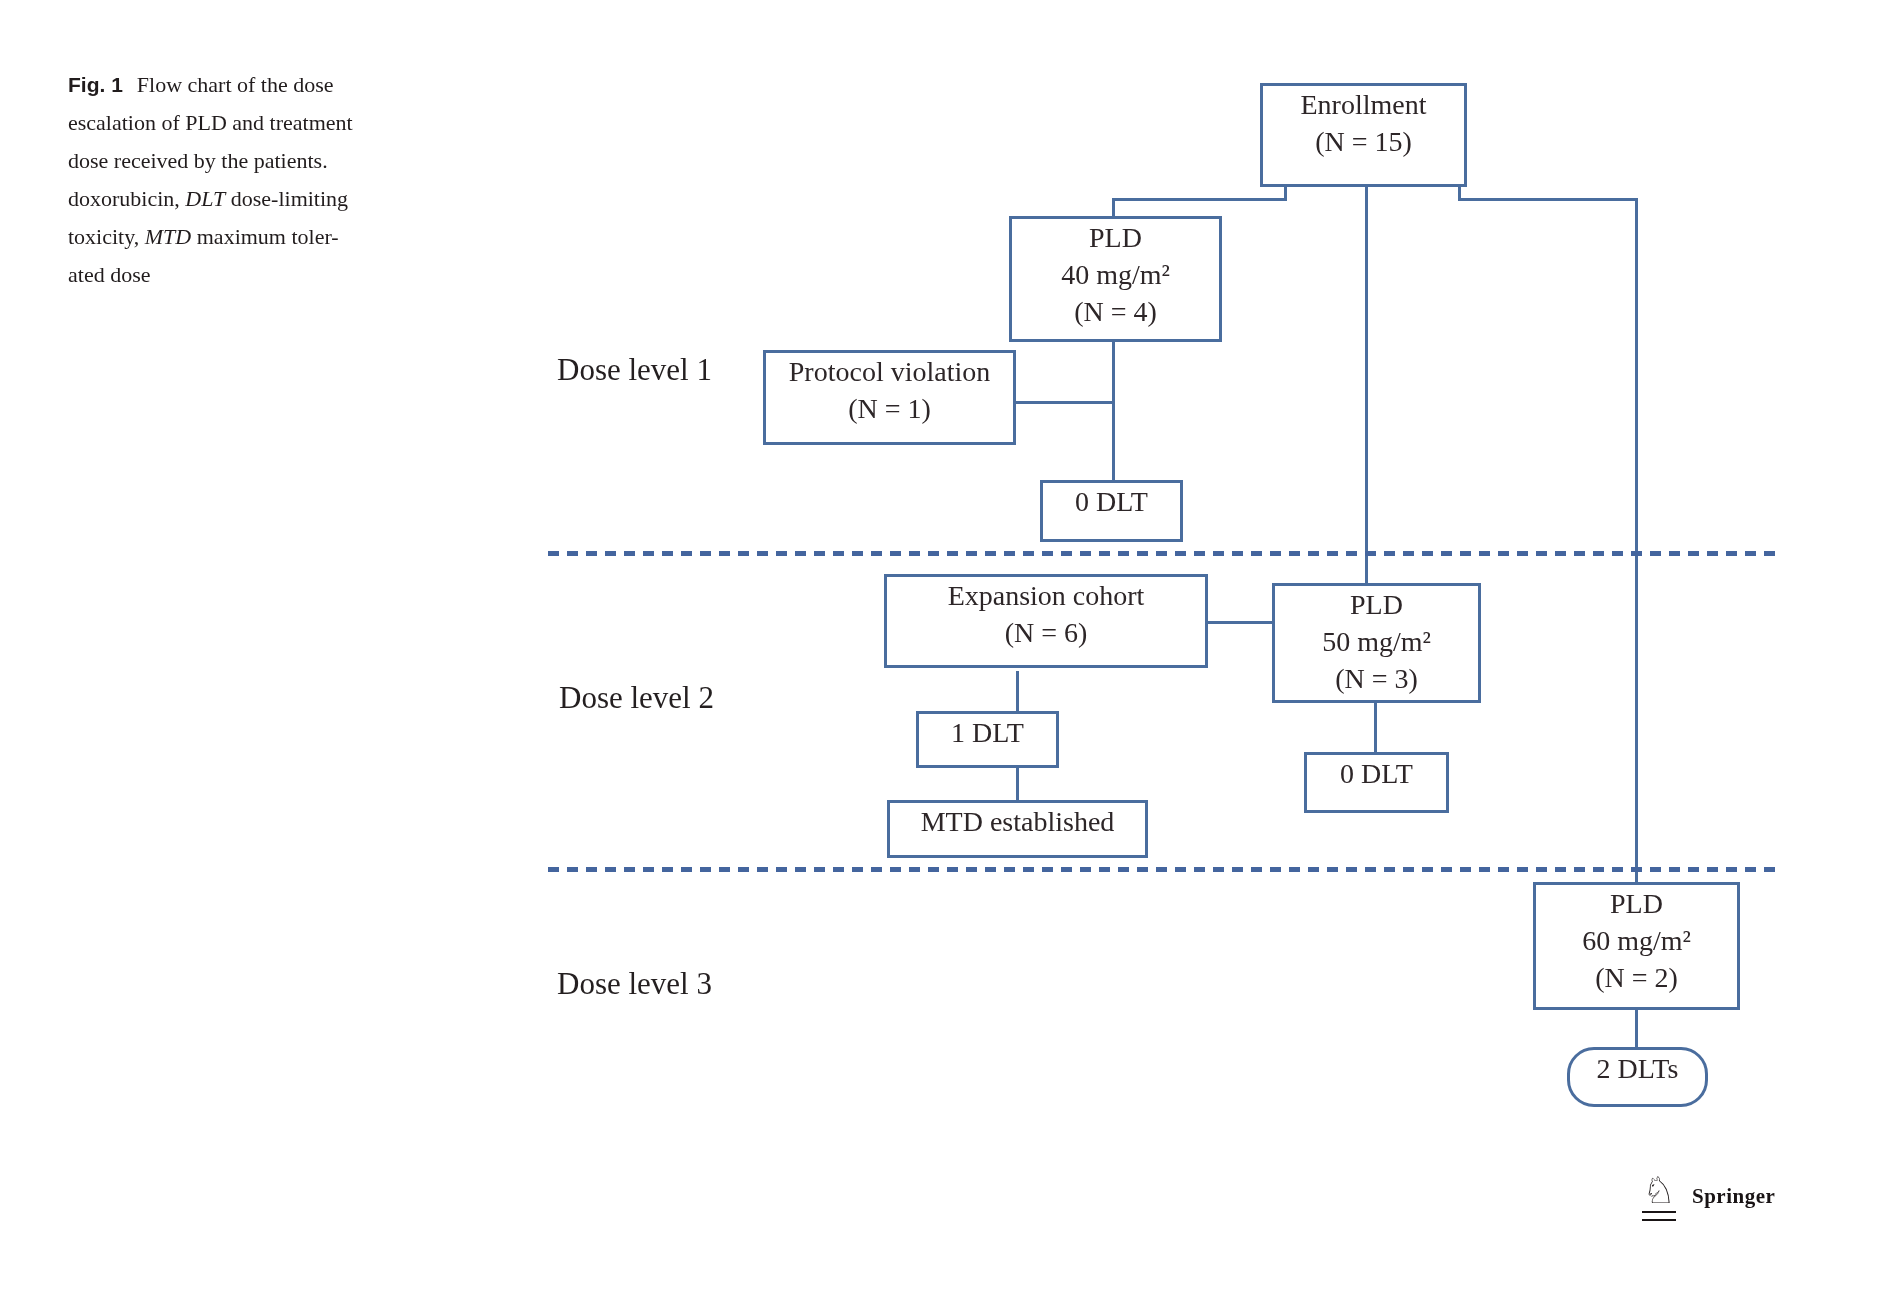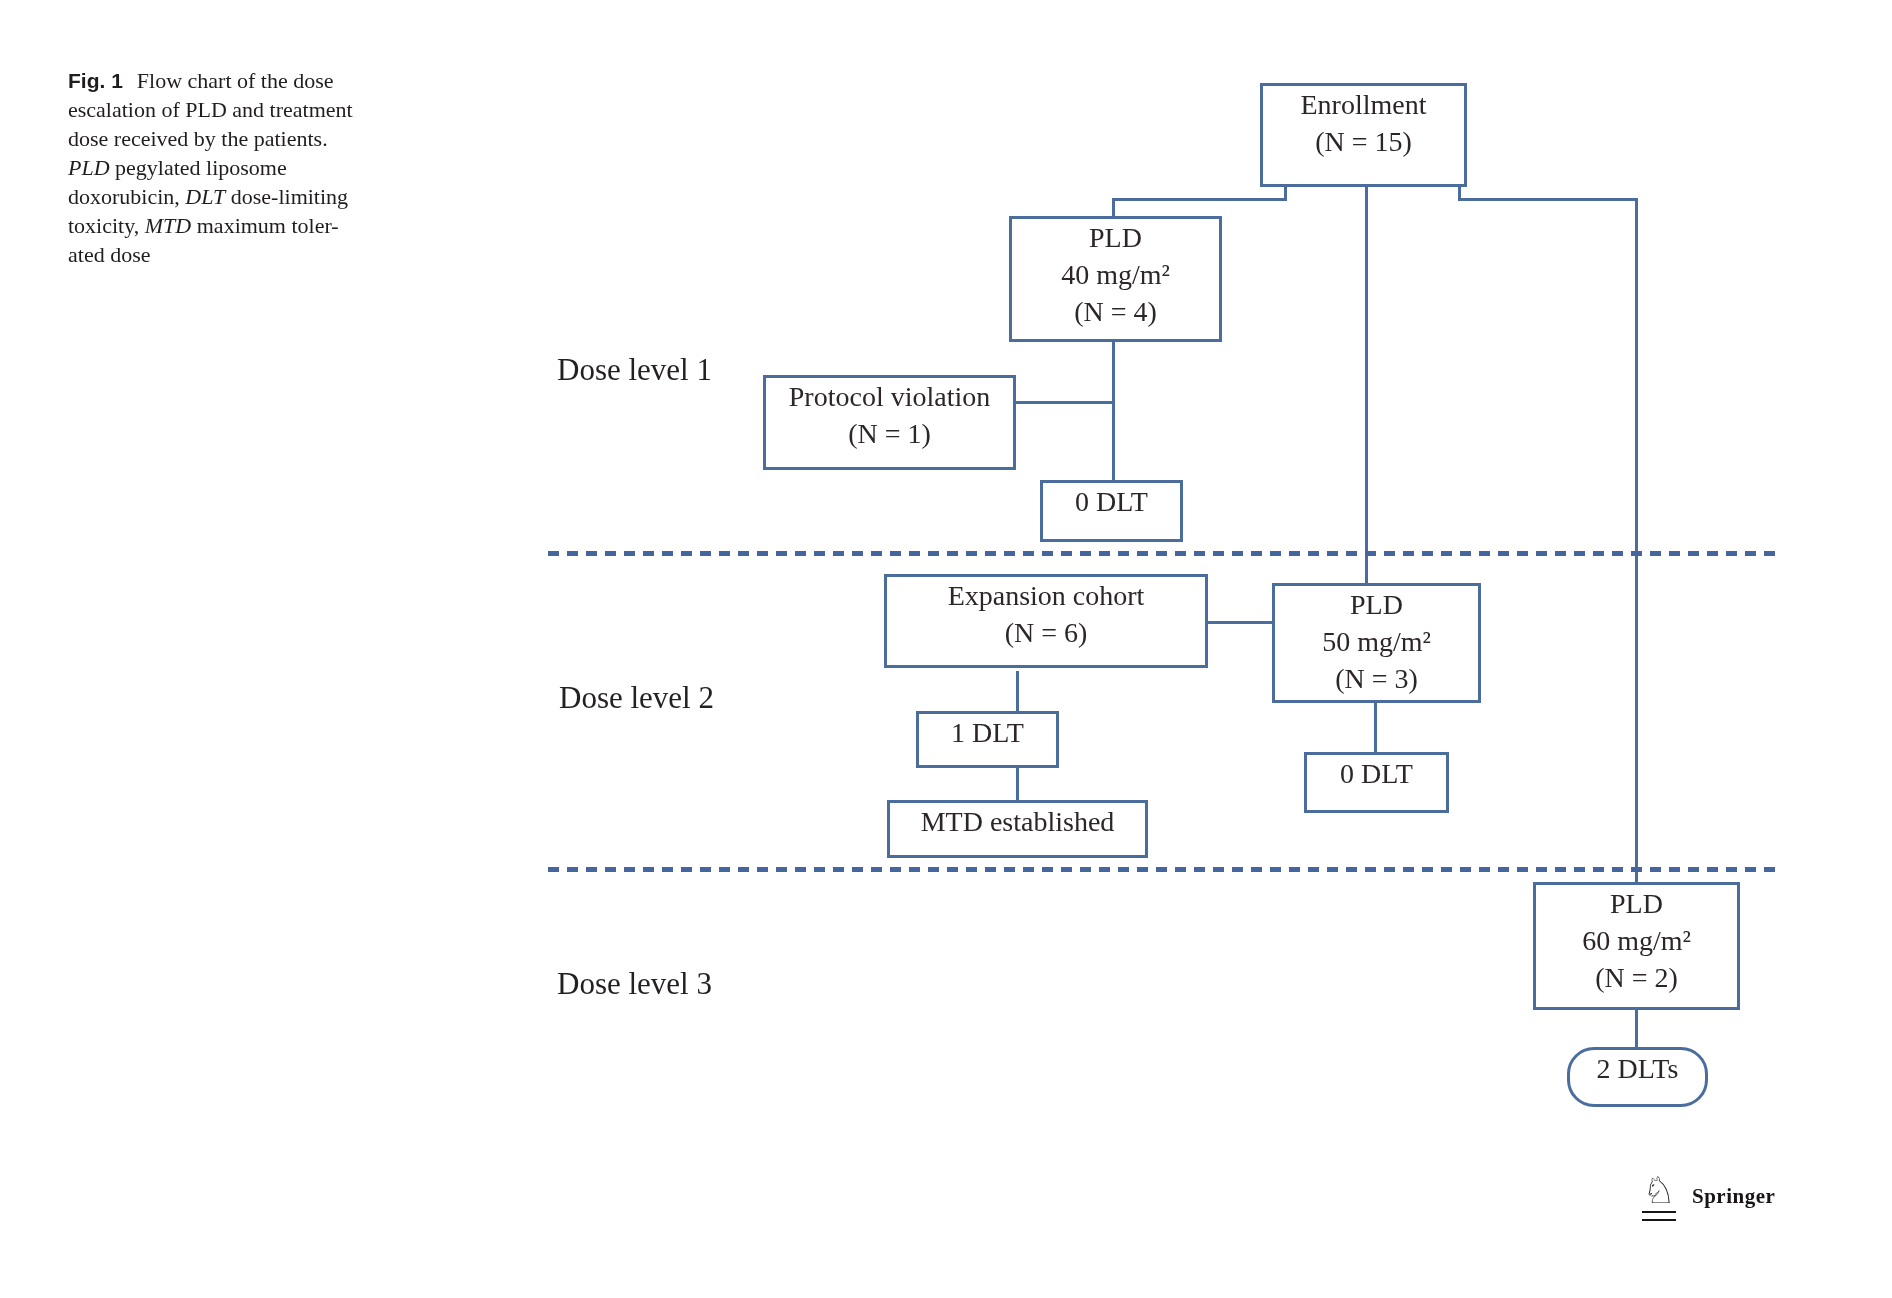--- a/index.html
+++ b/index.html
@@ -13,21 +13,21 @@
     position:relative;
     width:1892px;height:1298px;
     background:#ffffff;
     font-family:"Liberation Serif", serif;
     color:var(--text);
     overflow:hidden;
   }
   
   #caption{
     position:absolute;left:68px;top:66px;width:420px;
-    font-size:22px;line-height:29px;color:#211c1d;
+    font-size:22px;line-height:38px;color:#211c1d;
   }
   .cap-line{white-space:nowrap;}
   .fig-label{
     font-family:"Liberation Sans", sans-serif;
     font-weight:bold;font-size:21px;
     margin-right:14px;
   }
   .ital{font-style:italic;}
   
   .box{
@@ -80,21 +80,20 @@
 </style>
 </head>
 <body>
 
 <div id="page">
 
   <div id="caption">
     <div class="cap-line"><span class="fig-label">Fig. 1</span><span>Flow chart of the dose</span></div>
     <div class="cap-line">escalation of PLD and treatment</div>
     <div class="cap-line">dose received by the patients.</div>
-    <div class="cap-line"><span class="ital">PLD</span><span> pegylated liposome</span></div>
     <div class="cap-line"><span>doxorubicin, </span><span class="ital">DLT</span><span> dose-limiting</span></div>
     <div class="cap-line"><span>toxicity, </span><span class="ital">MTD</span><span> maximum toler-</span></div>
     <div class="cap-line">ated dose</div>
   </div>
 
   <div class="line" style="left:1284px;top:185px;width:3px;height:16px;"></div>
   <div class="line" style="left:1112px;top:198px;width:175px;height:3px;"></div>
   <div class="line" style="left:1112px;top:198px;width:3px;height:20px;"></div>
   <div class="line" style="left:1365px;top:185px;width:3px;height:400px;"></div>
   <div class="line" style="left:1458px;top:185px;width:3px;height:16px;"></div>
@@ -119,21 +118,21 @@
     <div>Enrollment</div>
     <div>(N = 15)</div>
   </div>
 
   <div class="box" style="left:1009px;top:216px;width:213px;height:126px;">
     <div>PLD</div>
     <div>40 mg/m²</div>
     <div>(N = 4)</div>
   </div>
 
-  <div class="box" style="left:763px;top:375px;width:253px;height:95px;">
+  <div class="box" style="left:763px;top:350px;width:253px;height:95px;">
     <div>Protocol violation</div>
     <div>(N = 1)</div>
   </div>
 
   <div class="box" style="left:1040px;top:480px;width:143px;height:62px;">
     <div>0 DLT</div>
   </div>
 
   <div class="box" style="left:884px;top:574px;width:324px;height:94px;">
     <div>Expansion cohort</div>

